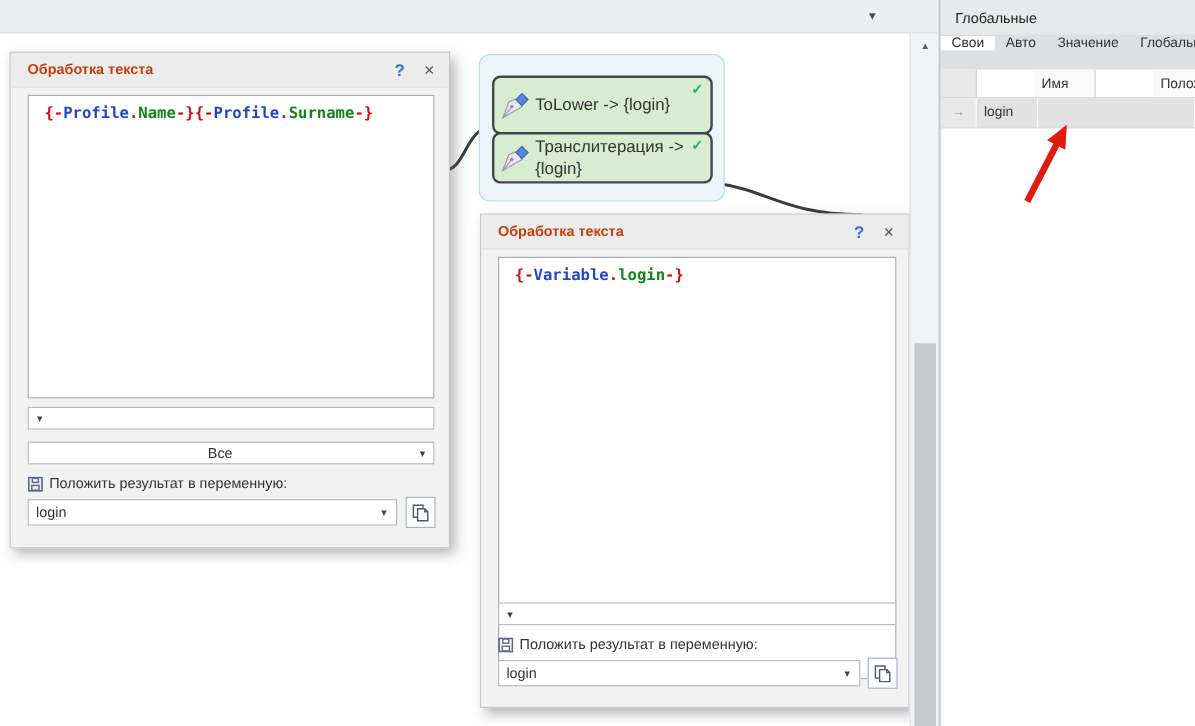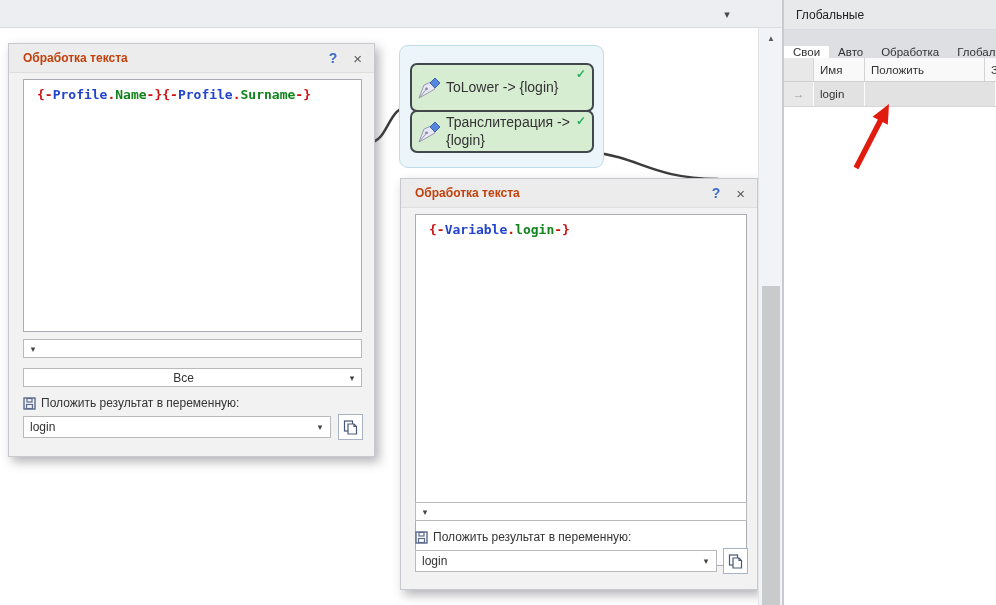--- a/index.html
+++ b/index.html
@@ -56,24 +56,24 @@
     background:#f2f3f7; border-left:1px solid #e3e4e8; z-index:2; }
   .sb-btn { position:absolute; left:0; top:2px; width:24px; height:18px; text-align:center;
     font-size:8px; color:#5a5a5a; line-height:18px; cursor:default; }
   .sb-thumb { position:absolute; left:3px; top:258px; width:18px; height:319px; background:#c9cacc; }
 
   
   .panel { position:absolute; left:782px; top:0; width:214px; height:605px;
     background:#fff; border-left:2px solid #c7cad1; z-index:3; }
   .panel-hdr { height:30px; background:#e8e9eb; border-bottom:1px solid #dadbde;
     display:flex; align-items:center; padding-left:12px; font-size:12px; color:#222; }
-  .tabs { height:28px; background:#dddfe2; display:flex; align-items:flex-end; }
+  .tabs { height:28px; background:#dddfe2; display:flex; align-items:flex-start; }
   .tab { padding:0 9px; display:flex; align-items:center; font-size:11.5px; color:#333; cursor:default; }
   .tab.active { background:#fff; }
-  .grid-hdr { height:24px; display:flex; border-bottom:1px solid #cfcfcf; font-size:11.5px; color:#333; }
+  .grid-hdr { height:24px; display:flex; border-bottom:1px solid #cfcfcf; font-size:11.5px; color:#333;gap:48px; }
   .grid-hdr .cell { display:flex; align-items:center; padding-left:6px;
     background:#f9f9f9; border-right:1px solid #d4d4d4; }
   .grid-hdr .c0 { background:#e8e8e9; }
   .grid-row { height:25px; display:flex; border-bottom:1px solid #d6d6d6; font-size:11.5px; color:#333; }
   .grid-row .cell { display:flex; align-items:center; padding-left:6px;
     background:#e2e2e3; border-right:1px solid rgba(255,255,255,.9); }
   .grid-row .c0 { background:#e8e8e9; color:#9a9a9a; justify-content:center; padding-left:0; }
   .c0 { flex:0 0 30px; } .c1 { flex:0 0 51px; } .c2 { flex:0 0 120px; } .c3 { flex:1 1 auto; }
 
   .overlay { position:absolute; left:0; top:0; width:996px; height:605px;
@@ -190,21 +190,21 @@
 <div class="scrollbar">
   <div class="sb-btn">▲</div>
   <div class="sb-thumb"></div>
 </div>
 
 <div class="panel">
   <div class="panel-hdr">Глобальные</div>
   <div class="tabs">
     <div class="tab active">Свои</div>
     <div class="tab">Авто</div>
-    <div class="tab">Обработка</div>
+    <div class="tab">Значение</div>
     <div class="tab">Глобальные</div>
   </div>
   <div class="grid-hdr">
     <div class="cell c0"></div>
     <div class="cell c1">Имя</div>
     <div class="cell c2">Положить</div>
     <div class="cell c3">З</div>
   </div>
   <div class="grid-row">
     <div class="cell c0">→</div>

